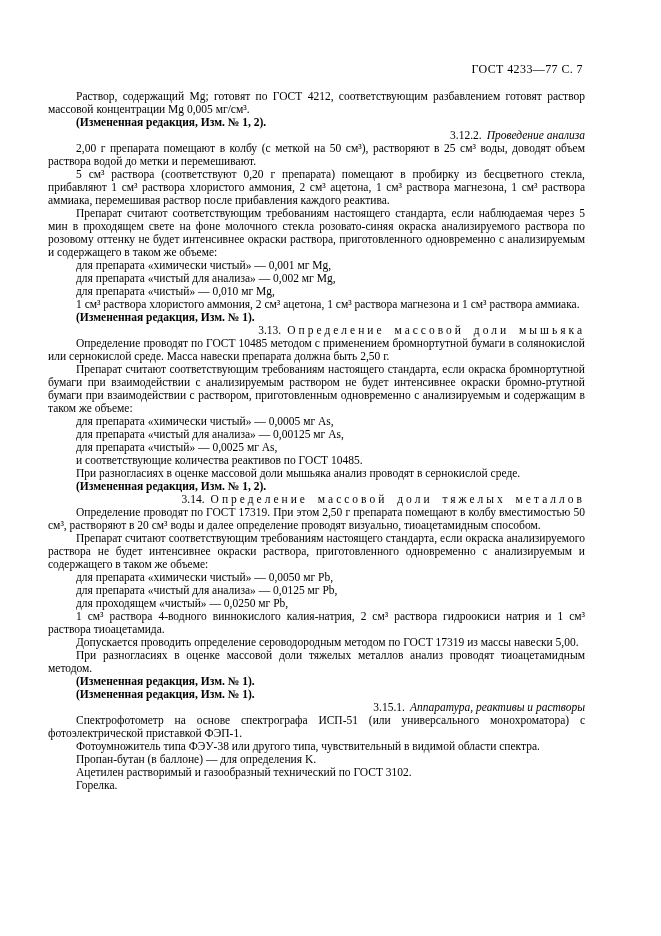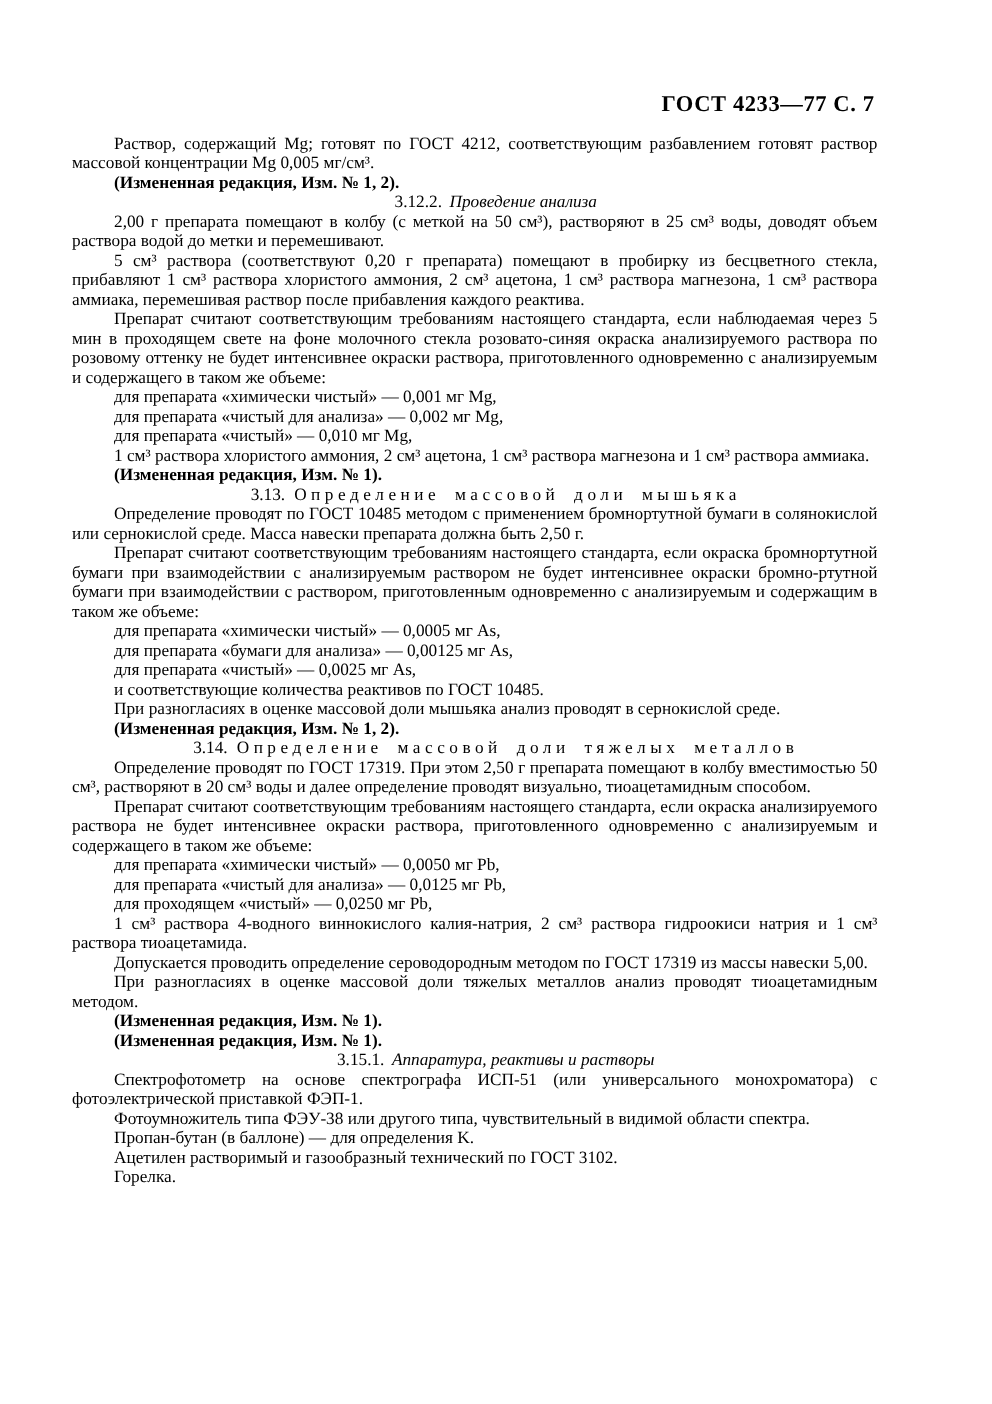--- a/index.html
+++ b/index.html
@@ -13,22 +13,22 @@
     height: 936px;
     background: #ffffff;
     color: #000000;
     font-family: "Liberation Serif", "DejaVu Serif", serif;
     overflow: hidden;
   }
   .running-header {
     position: absolute;
     top: 62px;
     right: 78px;
-    font-size: 15px;
-    font-weight: bold;
+    font-size: 12px;
+    font-weight: normal;
     letter-spacing: 0.4px;
     white-space: nowrap;
     padding-left: 37px;
   }
   .content {
     position: absolute;
     top: 90px;
     left: 48px;
     width: 537px;
     font-size: 11.5px;
@@ -36,21 +36,21 @@
     text-align: justify;
   }
   .para {
     margin: 0;
     text-indent: 28px;
   }
   .para.bold {
     font-weight: bold;
   }
   .para.heading {
-    text-align: center;
+    text-align: right;
   }
   .num {
     white-space: nowrap;
   }
   .sp-title {
     letter-spacing: 3px;
     word-spacing: 4px;
     margin-left: 6px;
   }
   .it-title {
@@ -79,21 +79,21 @@
     <p class="para">для препарата «чистый для анализа» — 0,002 мг Mg,</p>
     <p class="para">для препарата «чистый» — 0,010 мг Mg,</p>
     <p class="para">1 см³ раствора хлористого аммония, 2 см³ ацетона, 1 см³ раствора магнезона и 1 см³ раствора аммиака.</p>
     <p class="para bold">(Измененная редакция, Изм. № 1).</p>
 
     <p class="para heading"><span class="num">3.13.</span><span class="sp-title">Определение массовой доли мышьяка</span></p>
 
     <p class="para">Определение проводят по ГОСТ 10485 методом с применением бромнортутной бумаги в солянокислой или сернокислой среде. Масса навески препарата должна быть 2,50 г.</p>
     <p class="para">Препарат считают соответствующим требованиям настоящего стандарта, если окраска бромнортутной бумаги при взаимодействии с анализируемым раствором не будет интенсивнее окраски бромно-ртутной бумаги при взаимодействии с раствором, приготовленным одновременно с анализируемым и содержащим в таком же объеме:</p>
     <p class="para">для препарата «химически чистый» — 0,0005 мг As,</p>
-    <p class="para">для препарата «бумаги для анализа» — 0,00125 мг As,</p>
+    <p class="para">для препарата «чистый для анализа» — 0,00125 мг As,</p>
     <p class="para">для препарата «чистый» — 0,0025 мг As,</p>
     <p class="para">и соответствующие количества реактивов по ГОСТ 10485.</p>
     <p class="para">При разногласиях в оценке массовой доли мышьяка анализ проводят в сернокислой среде.</p>
     <p class="para bold">(Измененная редакция, Изм. № 1, 2).</p>
 
     <p class="para heading"><span class="num">3.14.</span><span class="sp-title">Определение массовой доли тяжелых металлов</span></p>
 
     <p class="para">Определение проводят по ГОСТ 17319. При этом 2,50 г препарата помещают в колбу вместимостью 50 см³, растворяют в 20 см³ воды и далее определение проводят визуально, тиоацетамидным способом.</p>
     <p class="para">Препарат считают соответствующим требованиям настоящего стандарта, если окраска анализируемого раствора не будет интенсивнее окраски раствора, приготовленного одновременно с анализируемым и содержащего в таком же объеме:</p>
     <p class="para">для препарата «химически чистый» — 0,0050 мг Pb,</p>

